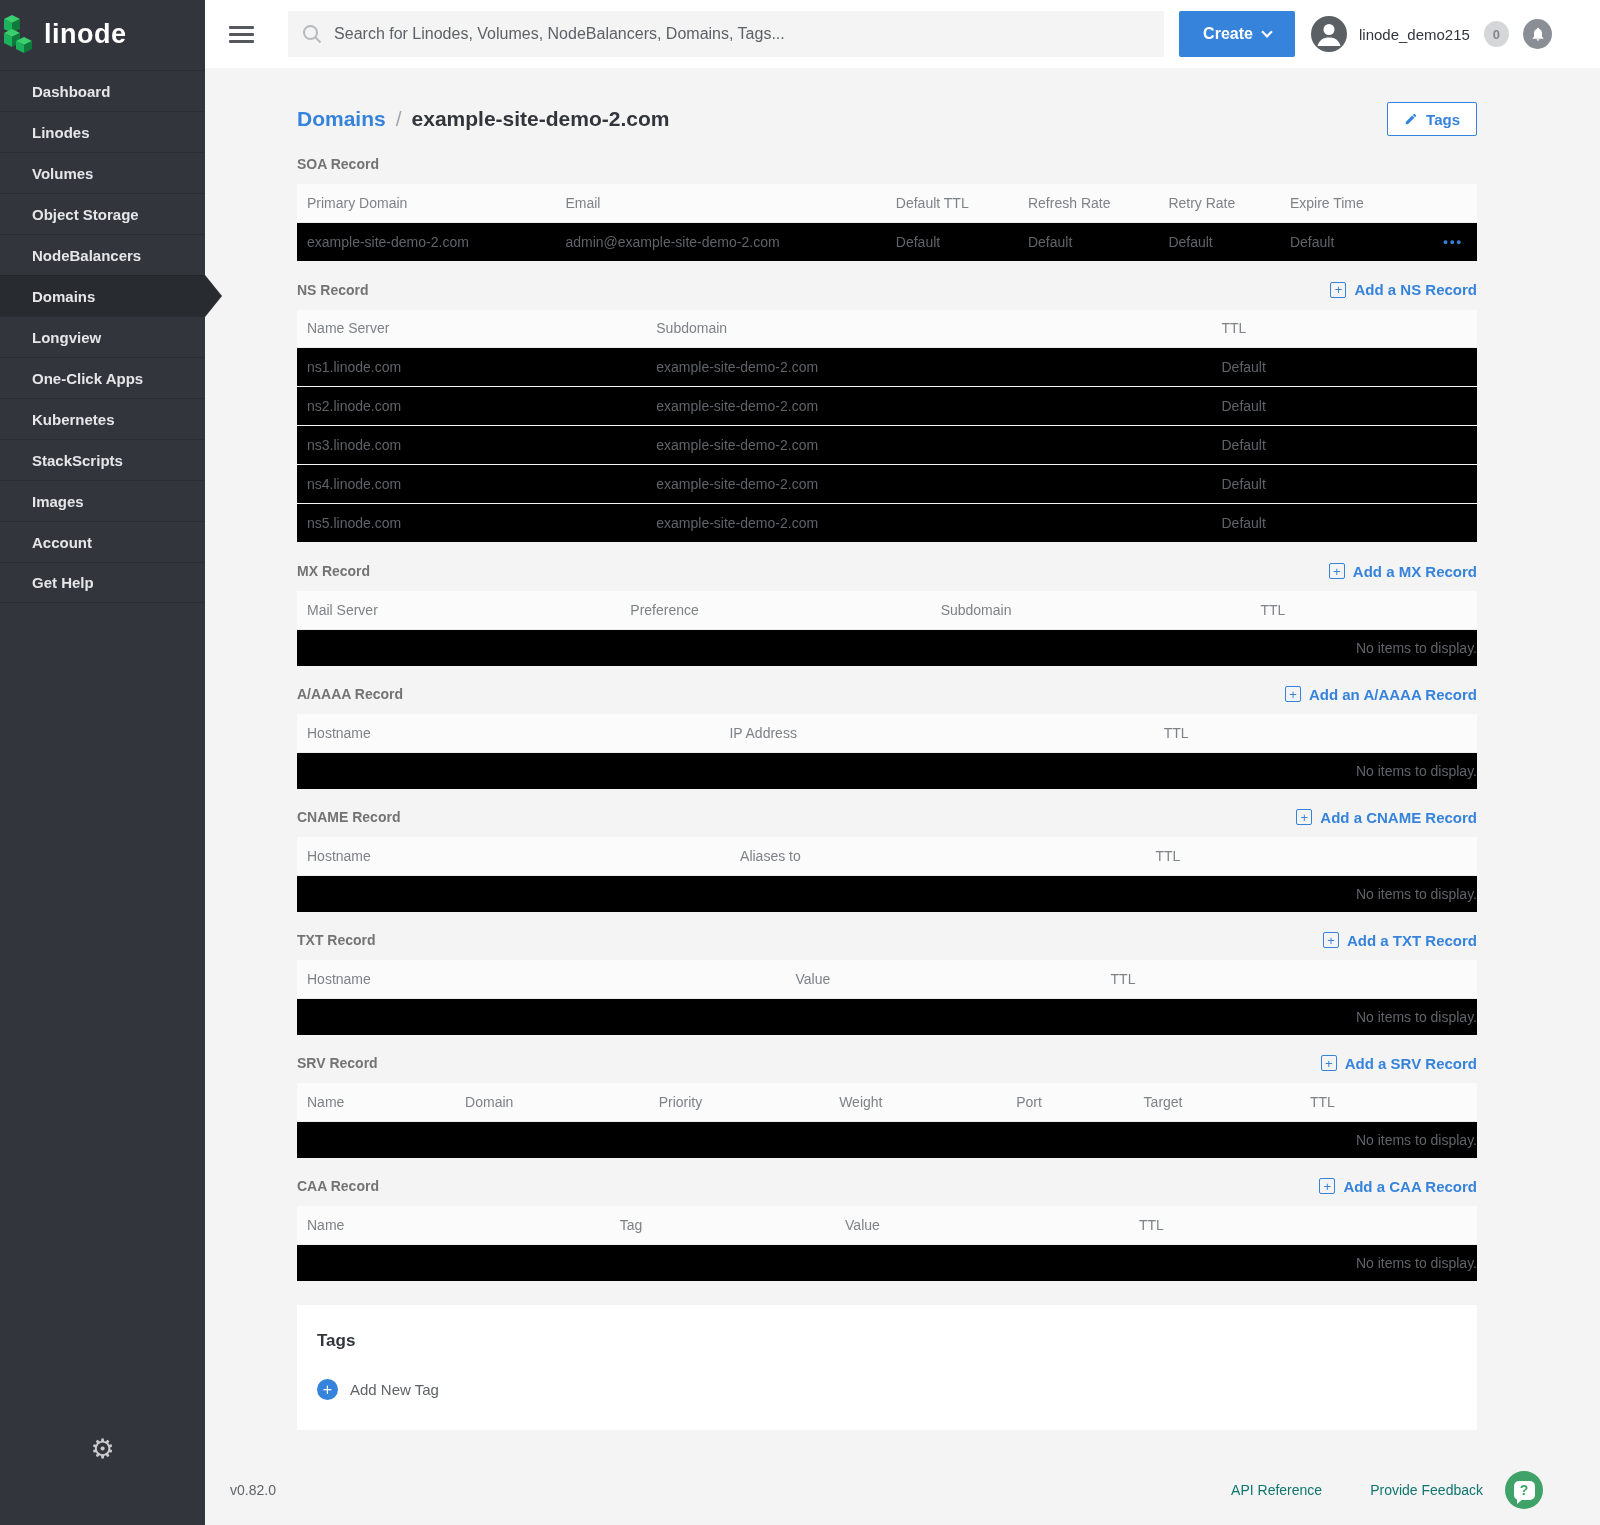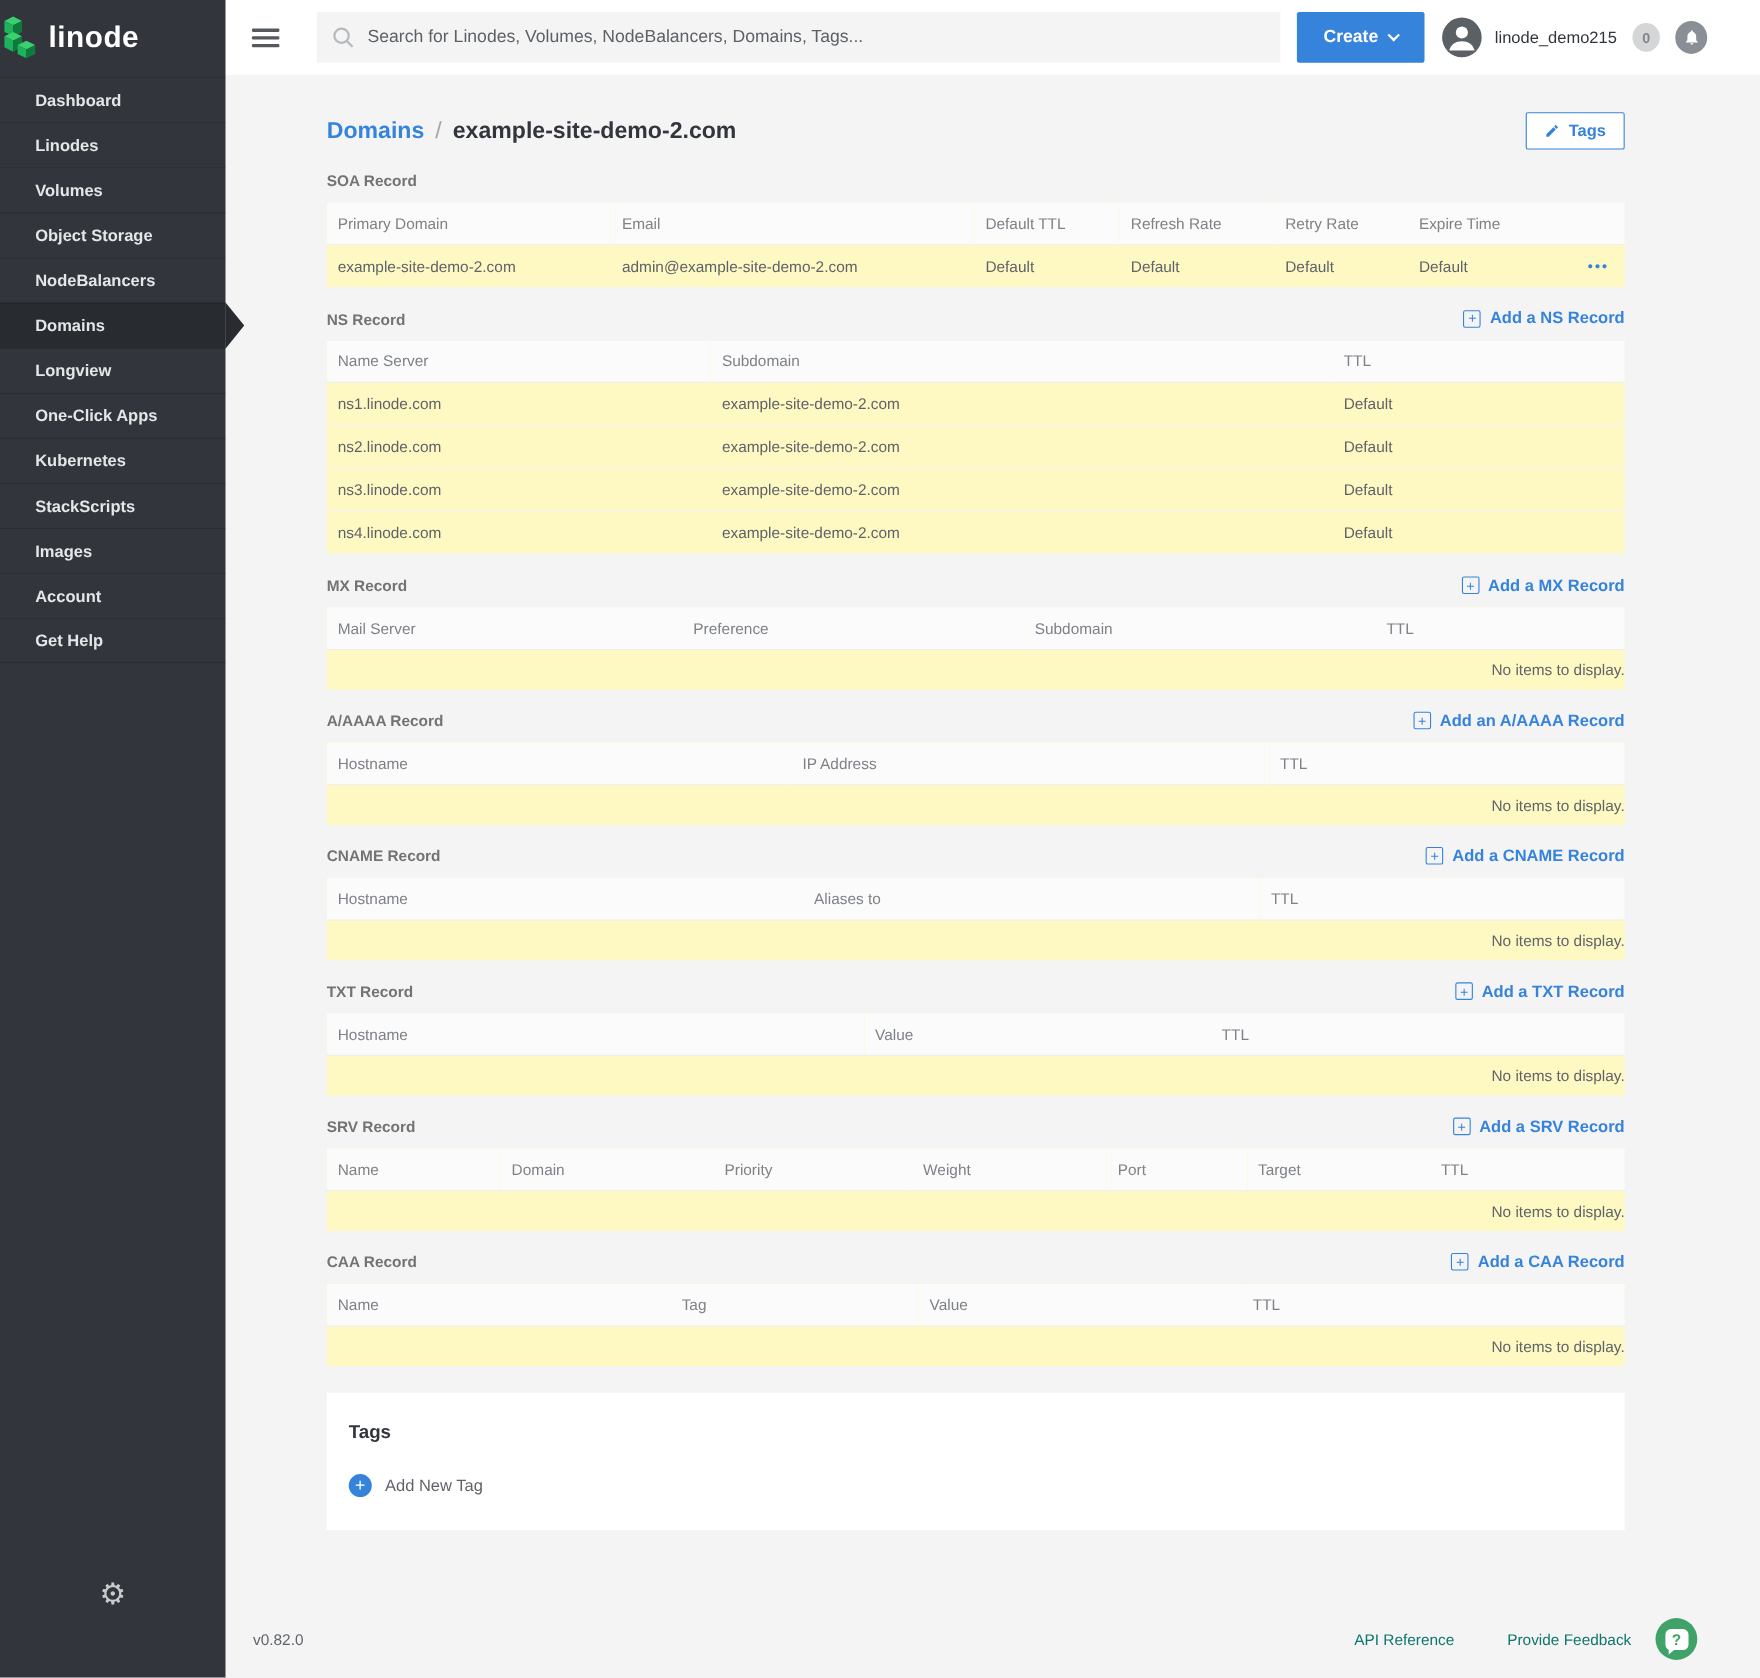--- a/index.html
+++ b/index.html
@@ -64,21 +64,21 @@
 
   .section-head { height:40px; margin-top:8px; display:flex; align-items:center;
     justify-content:space-between; }
   .section-title { font-size:14px; font-weight:bold; color:#737373; }
   .add-link { display:flex; align-items:center; gap:8px; color:#3683dc; font-size:15px;
     font-weight:bold; text-decoration:none; cursor:pointer; }
   .plus-square { width:16px; height:16px; border:1px solid #3683dc; border-radius:2px;
     display:inline-flex; align-items:center; justify-content:center; font-size:13px;
     font-weight:normal; line-height:1; }
 
-  table.rec-table { width:100%; border-collapse:collapse; table-layout:fixed; background:#fef9c3; }
+  table.rec-table { width:100%; border-collapse:collapse; table-layout:fixed; background:#000000; }
   .rec-table th { height:38px; background:#fbfbfb; text-align:left; font-weight:normal;
     color:#7e8287; font-size:14px; padding:0 6px 0 10px; border-bottom:1px solid #eeeeee;
     white-space:nowrap; overflow:hidden; }
   .rec-table td { height:39px; color:#5f6368; font-size:14px; padding:0 6px 0 10px;
     border-bottom:1px solid #f4f4f4; white-space:nowrap; overflow:hidden; }
   .rec-table tr.empty-row td { text-align:right; color:#606469; border-bottom:none; height:37px; padding:0; }
   .row-actions { background:none; border:none; color:#3683dc; font-size:13px; font-weight:bold;
     letter-spacing:2px; cursor:pointer; float:right; margin-right:8px; }
 
   .tags-card { margin-top:24px; background:#fff; padding:26px 20px 30px 20px; }
@@ -293,20 +293,25 @@
             <tr>
               <td>ns3.linode.com</td>
               <td>example-site-demo-2.com</td>
               <td>Default</td>
             </tr>
             <tr>
               <td>ns4.linode.com</td>
               <td>example-site-demo-2.com</td>
               <td>Default</td>
             </tr>
+            <tr>
+              <td>ns5.linode.com</td>
+              <td>example-site-demo-2.com</td>
+              <td>Default</td>
+            </tr>
           </tbody>
         </table>
       </section>
       <section class="record-section">
         <div class="section-head">
           <h2 class="section-title">MX Record</h2>
           <a class="add-link" href="#">
             <span class="plus-square">+</span>
             <span>Add a MX Record</span>
           </a>

